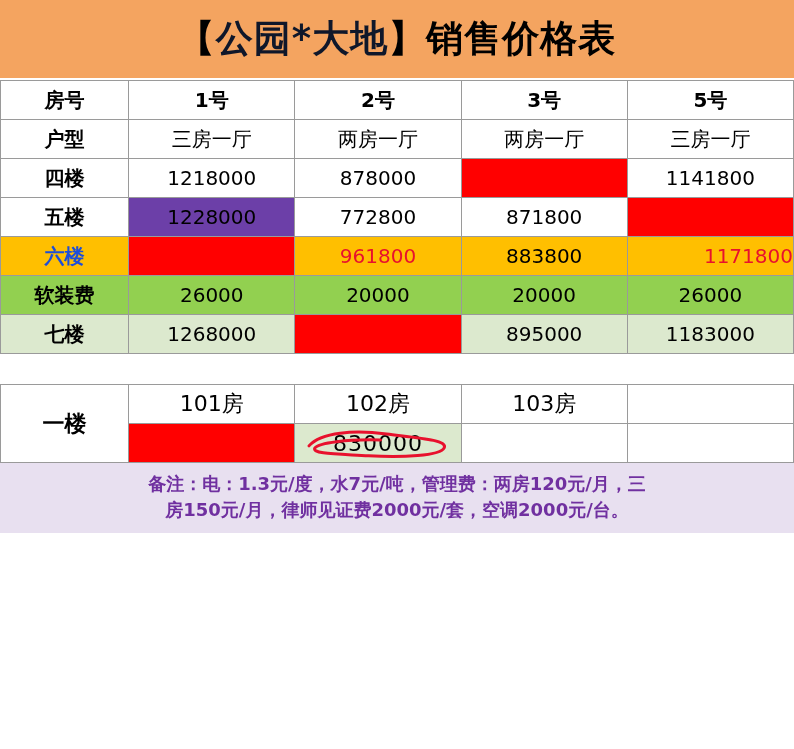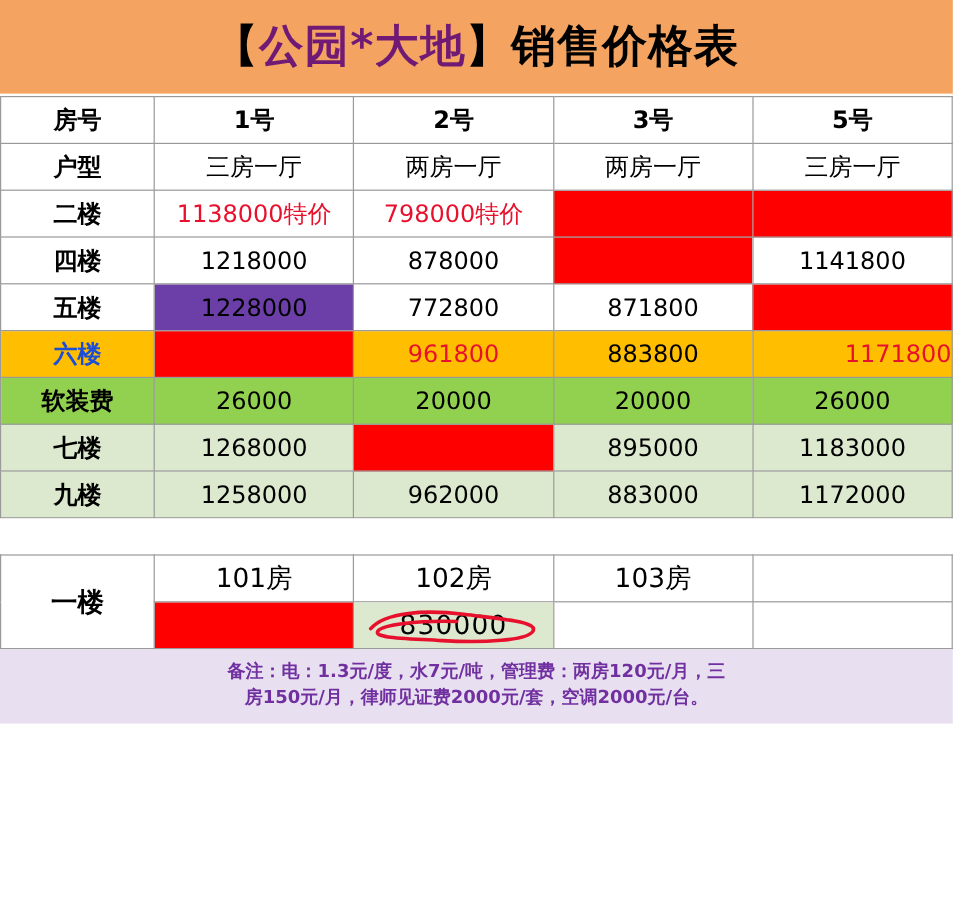--- a/index.html
+++ b/index.html
@@ -30,21 +30,21 @@
     border-bottom: 2px solid #ffffff;
   }
   .title-text {
     font-size: 37px;
     font-weight: bold;
     letter-spacing: 1px;
     color: #000000;
     font-family: "DejaVu Sans", "Liberation Sans", sans-serif;
   }
   .title-text .red {
-    color: #701a75;
+    color: #0f172a;
   }
   
   table.grid {
     border-collapse: collapse;
     table-layout: fixed;
     width: 794px;
   }
   table.grid td {
     border: 1px solid #9a9a9a;
     height: 38px;
@@ -116,21 +116,21 @@
     right: 8px;
     top: 2px;
     bottom: 2px;
     pointer-events: none;
   }
   
   .note {
     background: #E8E0F0;
     padding: 8px 10px 10px 10px;
     color: #7030A0;
-    font-size: 15px;
+    font-size: 18px;
     line-height: 1.45;
     text-align: center;
     font-weight: bold;
     font-family: "DejaVu Sans", "Liberation Sans", sans-serif;
   }
 </style>
 </head>
 <body>
 
 <div class="sheet">
@@ -159,27 +159,20 @@
       </tr>
 
     <tr>
           <td class="rowlabel c-white">户型</td>
           <td class="c-white">三房一厅</td>
           <td class="c-white">两房一厅</td>
           <td class="c-white">两房一厅</td>
           <td class="c-white">三房一厅</td>
         </tr>
         <tr>
-          <td class="rowlabel c-white">二楼</td>
-          <td class="c-white" style="color: rgb(232, 17, 45);">1138000特价</td>
-          <td class="c-white" style="color: rgb(232, 17, 45);">798000特价</td>
-          <td class="c-red"></td>
-          <td class="c-red"></td>
-        </tr>
-        <tr>
           <td class="rowlabel c-white">四楼</td>
           <td class="c-white">1218000</td>
           <td class="c-white">878000</td>
           <td class="c-red"></td>
           <td class="c-white">1141800</td>
         </tr>
         <tr>
           <td class="rowlabel c-white">五楼</td>
           <td class="c-purple">1228000</td>
           <td class="c-white">772800</td>
@@ -199,27 +192,20 @@
           <td class="c-green">20000</td>
           <td class="c-green">20000</td>
           <td class="c-green">26000</td>
         </tr>
         <tr>
           <td class="rowlabel c-lgreen">七楼</td>
           <td class="c-lgreen">1268000</td>
           <td class="c-red"></td>
           <td class="c-lgreen">895000</td>
           <td class="c-lgreen">1183000</td>
-        </tr>
-        <tr>
-          <td class="rowlabel c-lgreen">九楼</td>
-          <td class="c-lgreen">1258000</td>
-          <td class="c-lgreen">962000</td>
-          <td class="c-lgreen">883000</td>
-          <td class="c-lgreen">1172000</td>
         </tr>
       </tbody>
   </table>
 
   <div class="blank-gap"></div>
 
   <table class="grid2">
     <colgroup>
       <col class="col-label">
         <col class="col-val">

